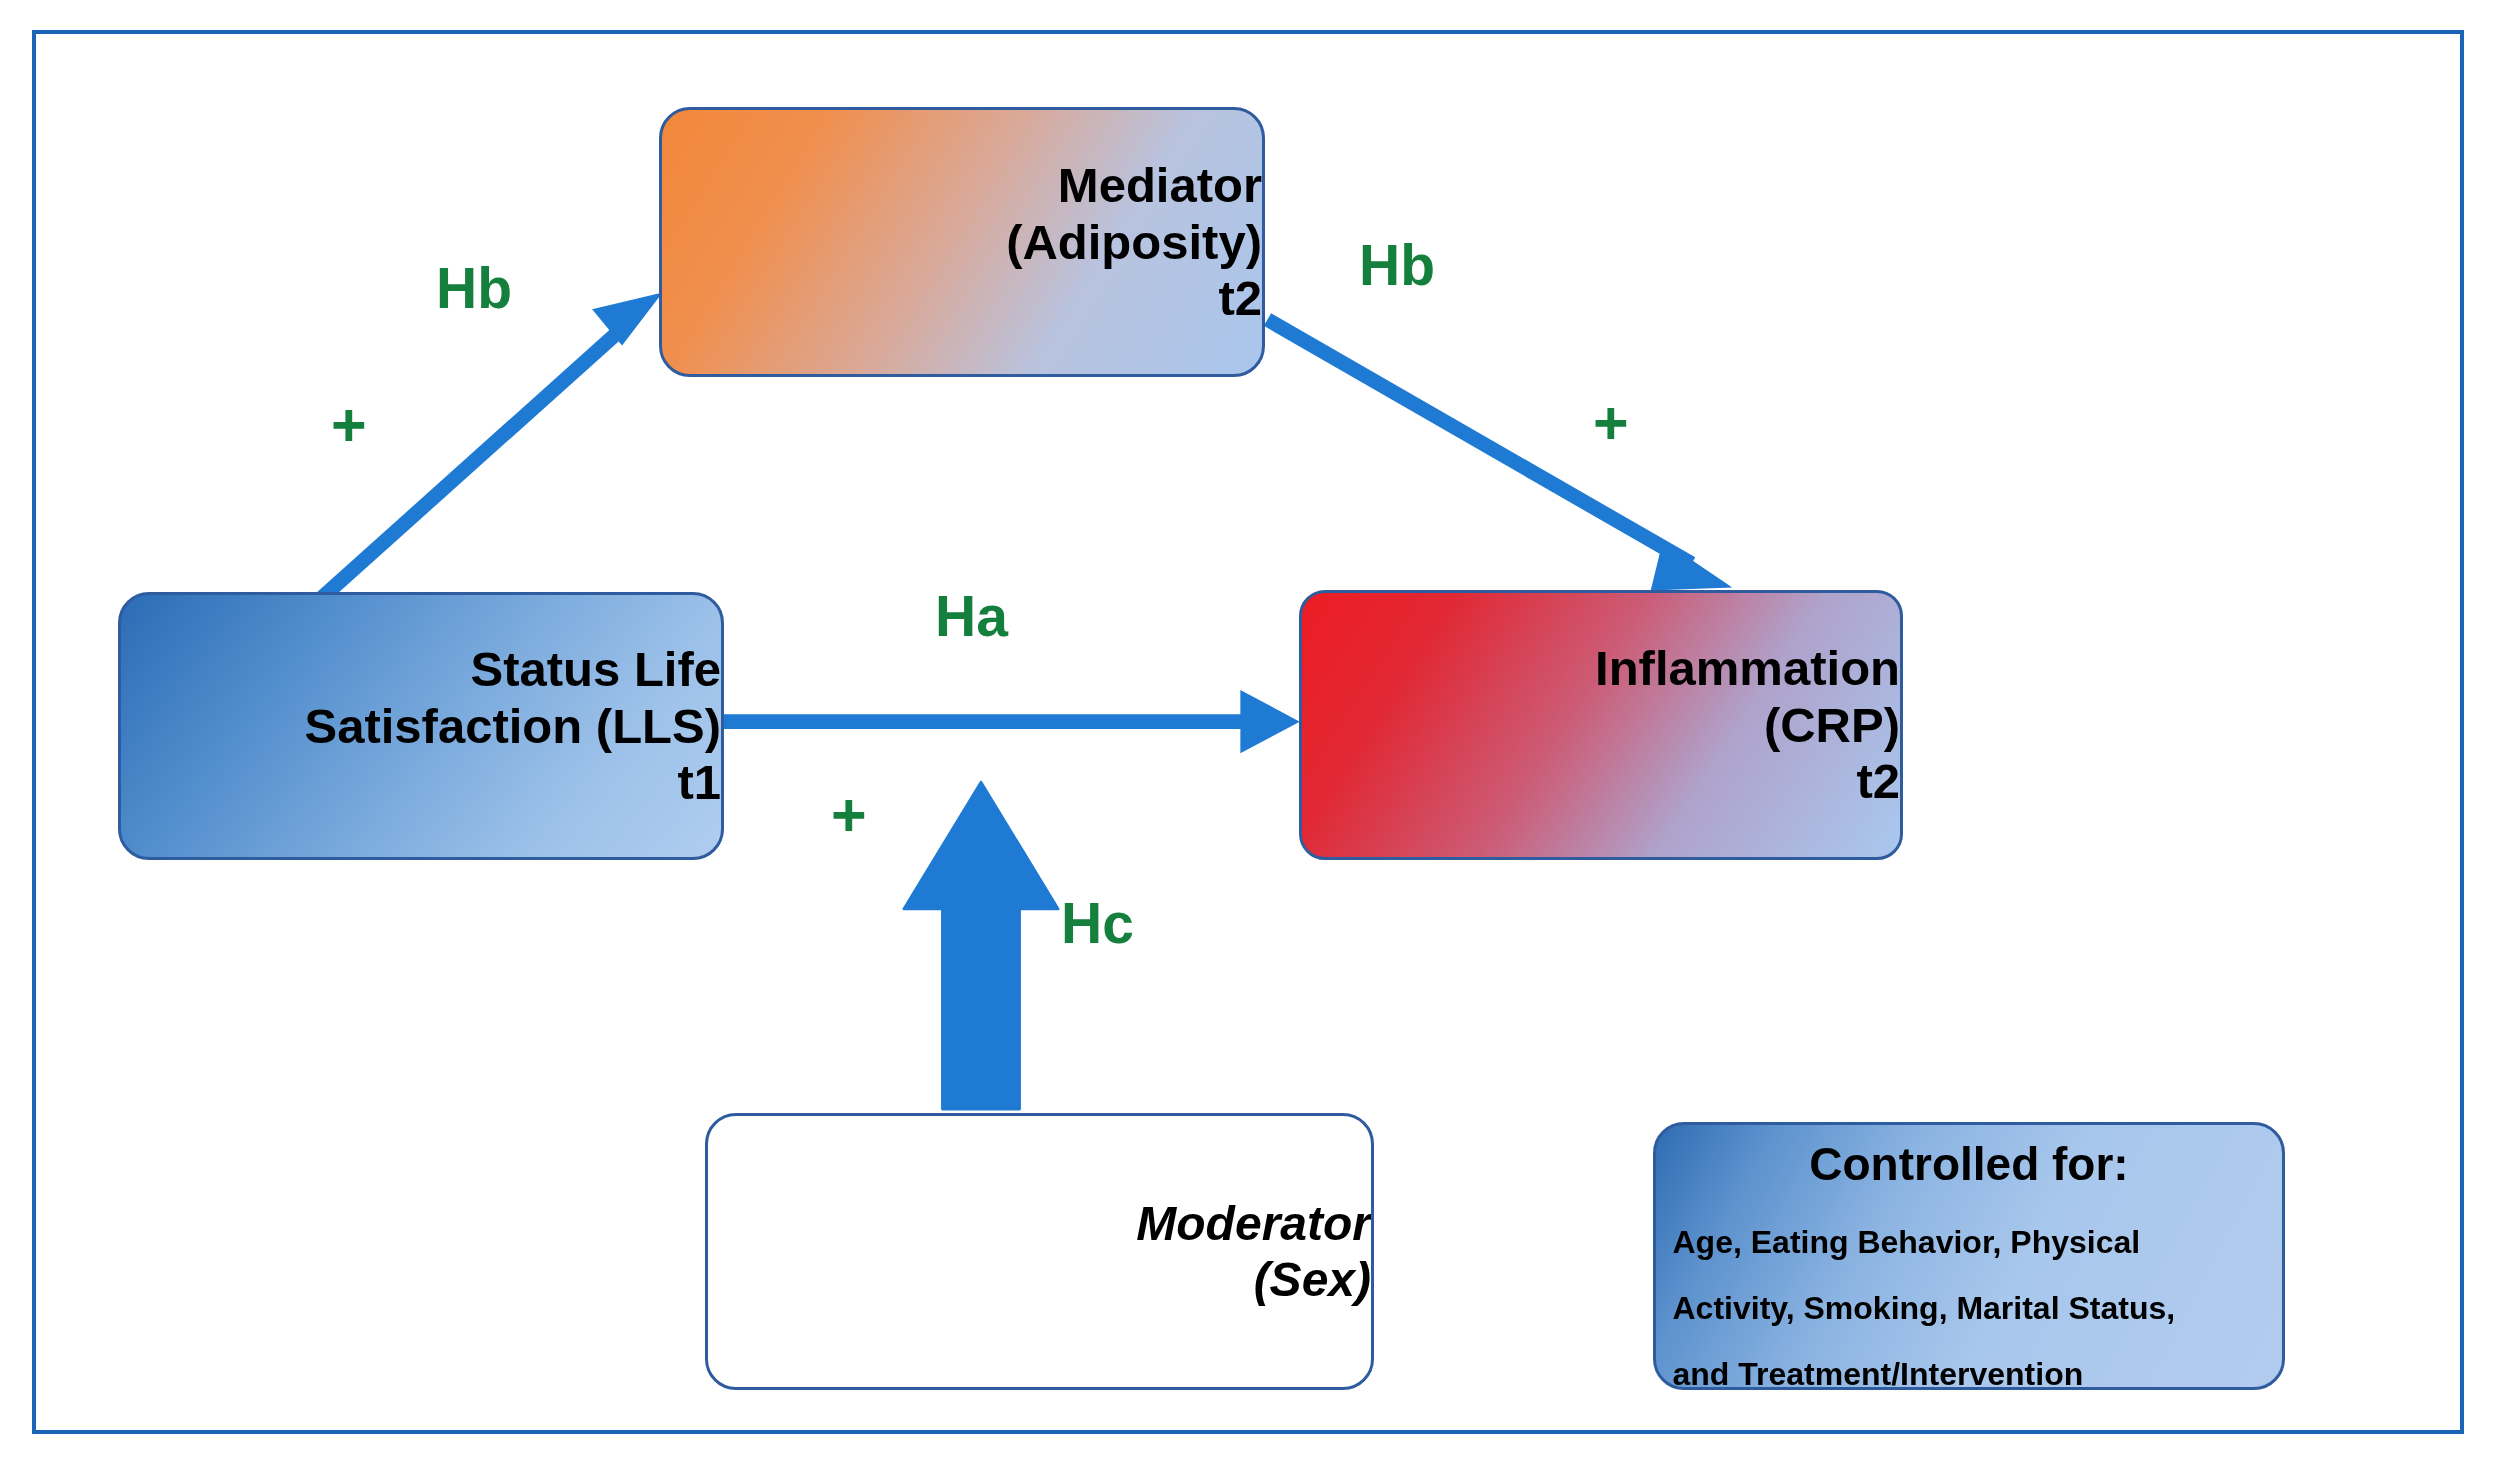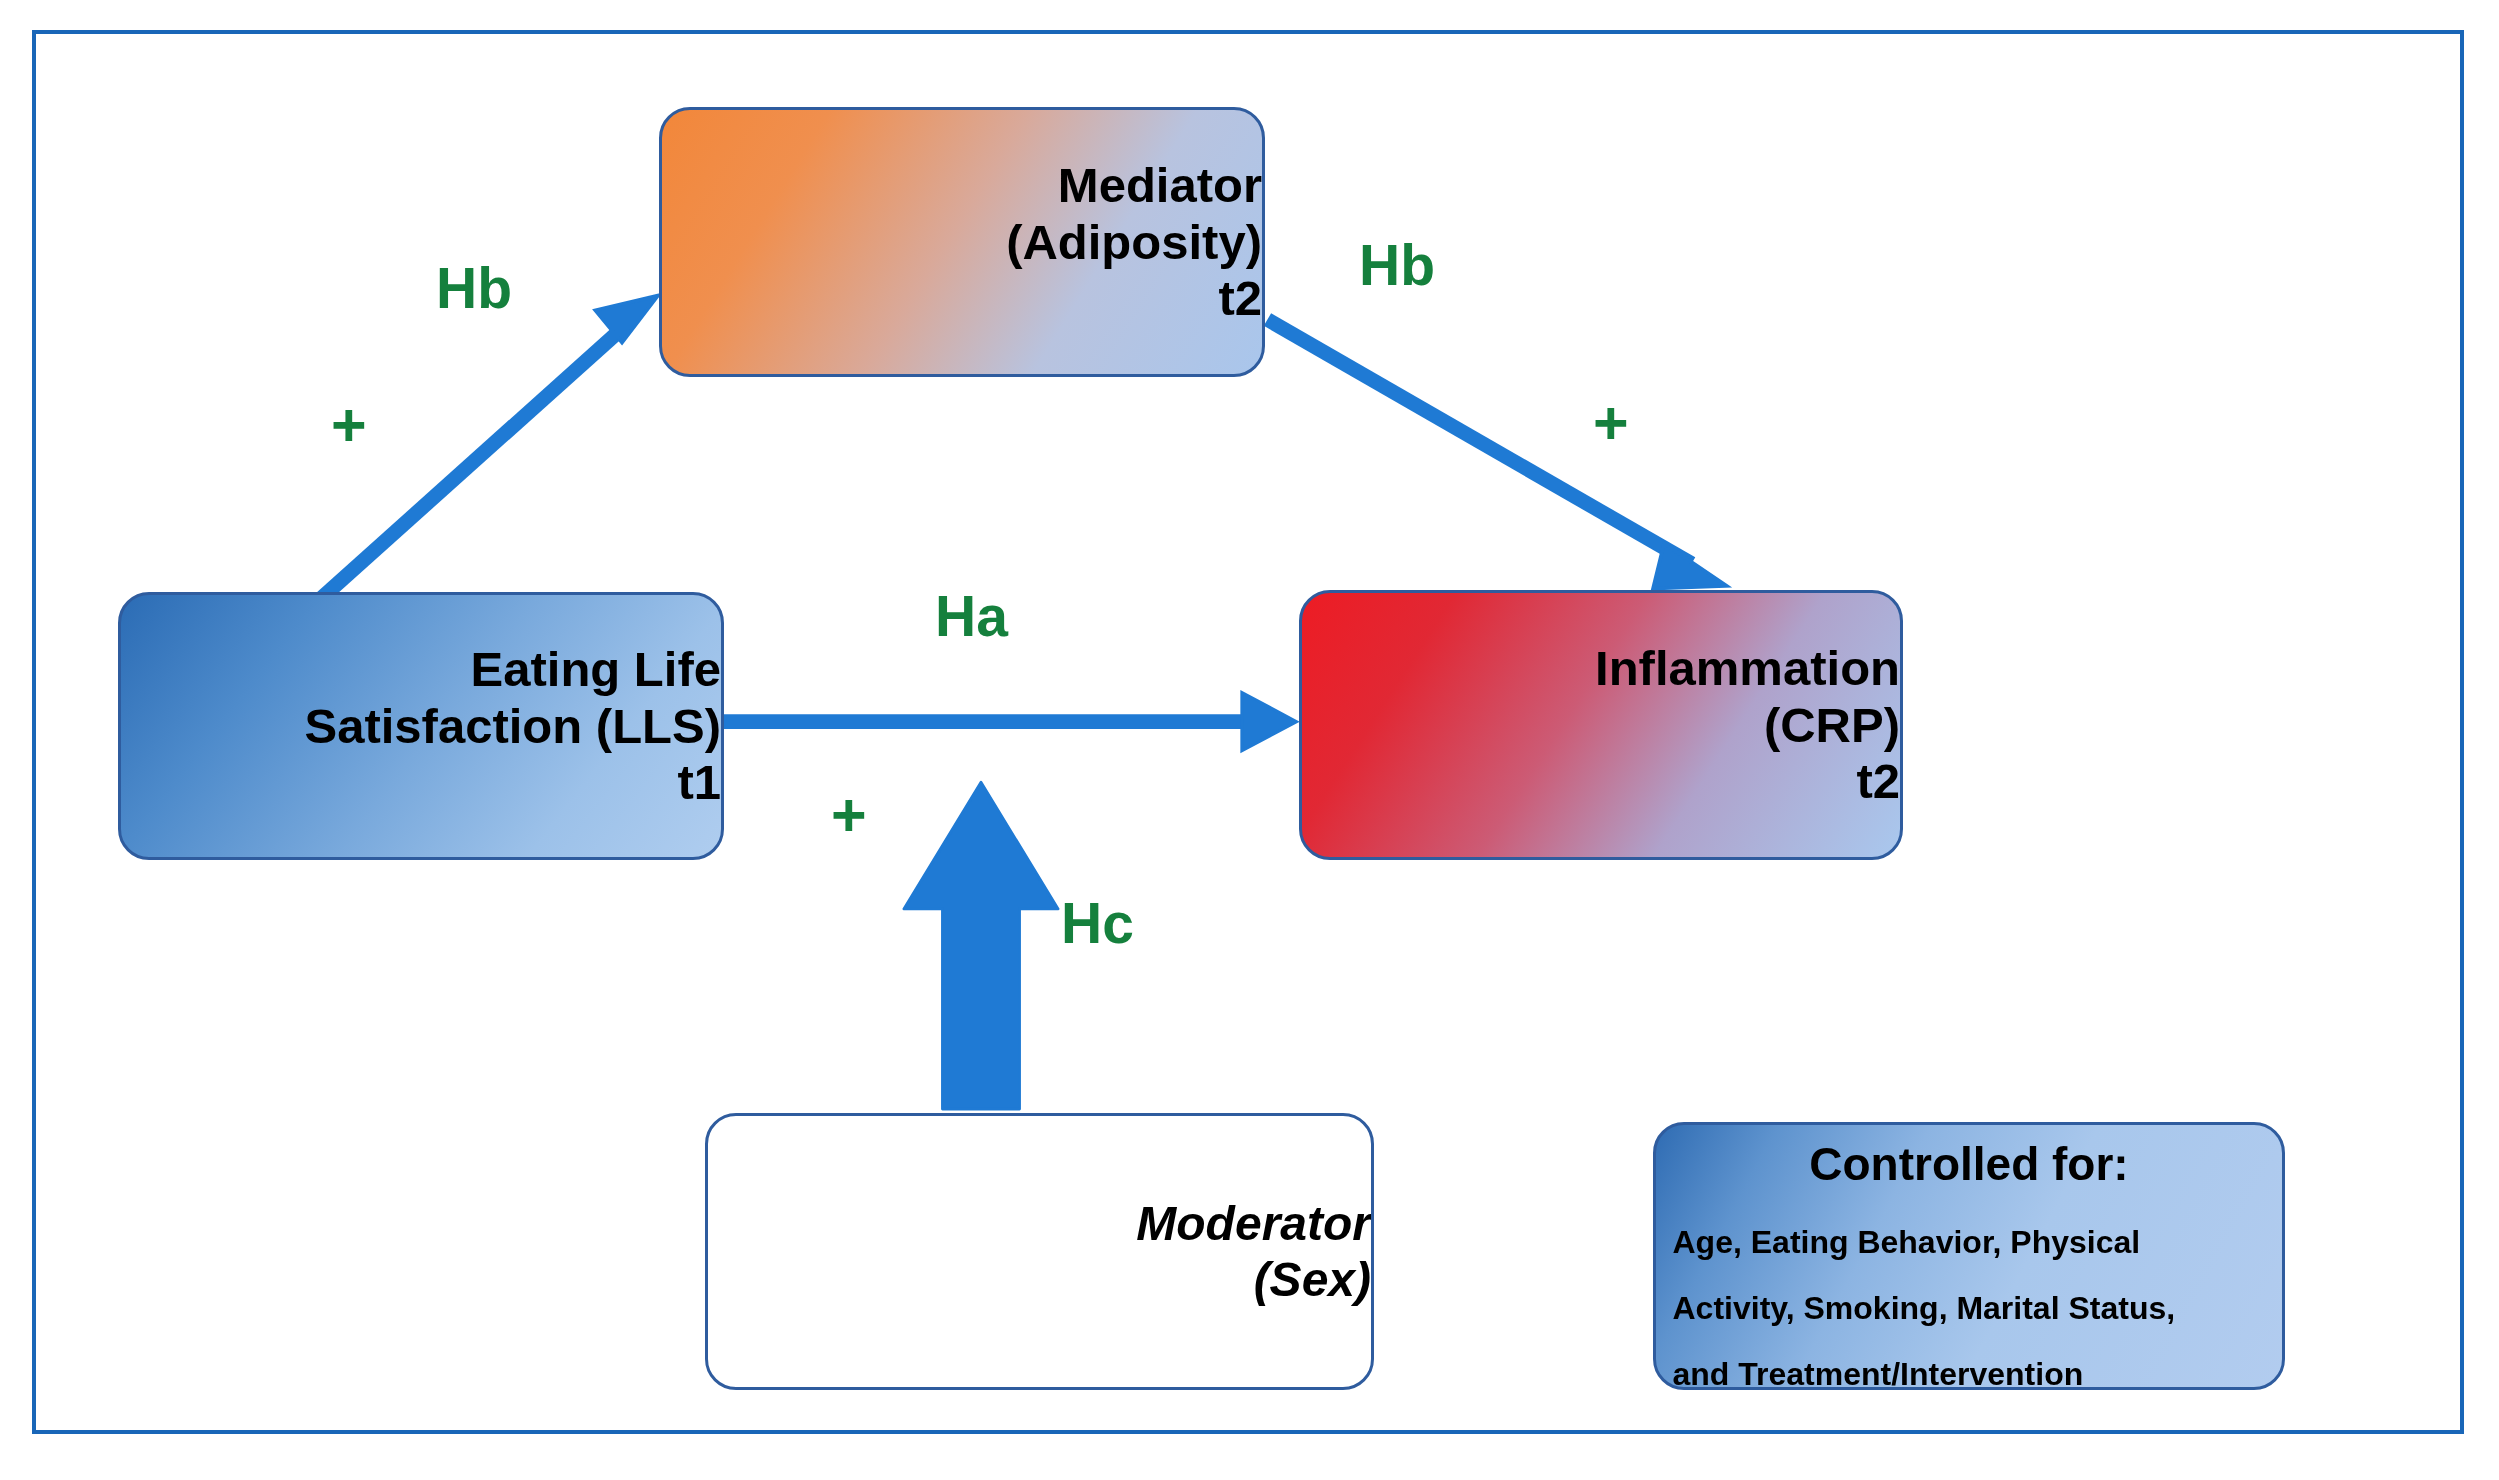--- a/index.html
+++ b/index.html
@@ -50,20 +50,21 @@
   }
   #node-lls {
     left: 118px; top: 592px; width: 606px; height: 268px;
     font-size: 49px;
     background: linear-gradient(128deg, #2B6CB5 0%, #4E8BCB 25%, #79A9DC 52%, #9CC1E9 76%, #AFCDEF 100%);
   }
   #node-inflammation {
     left: 1299px; top: 590px; width: 604px; height: 270px;
     font-size: 49px;
     background: linear-gradient(123deg, #ED1C24 0%, #E12834 20%, #CC5B75 45%, #AFA2CB 68%, #A9C8EE 100%);
+    border-radius: 26px;
   }
   #node-moderator {
     left: 705px; top: 1113px; width: 669px; height: 277px;
     font-size: 48px;
     background: linear-gradient(122deg, #FCC50B 0%, #F9C71E 20%, #DFC munched 0%, #D7C27A 48%, #B7C6D8 74%, #A9C8EE 100%);
     font-style: italic;
   }
   #node-controlled {
     left: 1653px; top: 1122px; width: 632px; height: 268px;
     padding: 9.2px 16.5px 11px 16.5px;
@@ -145,21 +146,21 @@
     </g>
   </svg>
 
   <div class="node" id="node-mediator">
     <span class="line">Mediator</span>
     <span class="line">(Adiposity)</span>
     <span class="line">t2</span>
   </div>
 
   <div class="node" id="node-lls">
-    <span class="line">Eating Life</span>
+    <span class="line">Status Life</span>
     <span class="line">Satisfaction (LLS)</span>
     <span class="line">t1</span>
   </div>
 
   <div class="node" id="node-inflammation">
     <span class="line">Inflammation</span>
     <span class="line">(CRP)</span>
     <span class="line">t2</span>
   </div>
 

